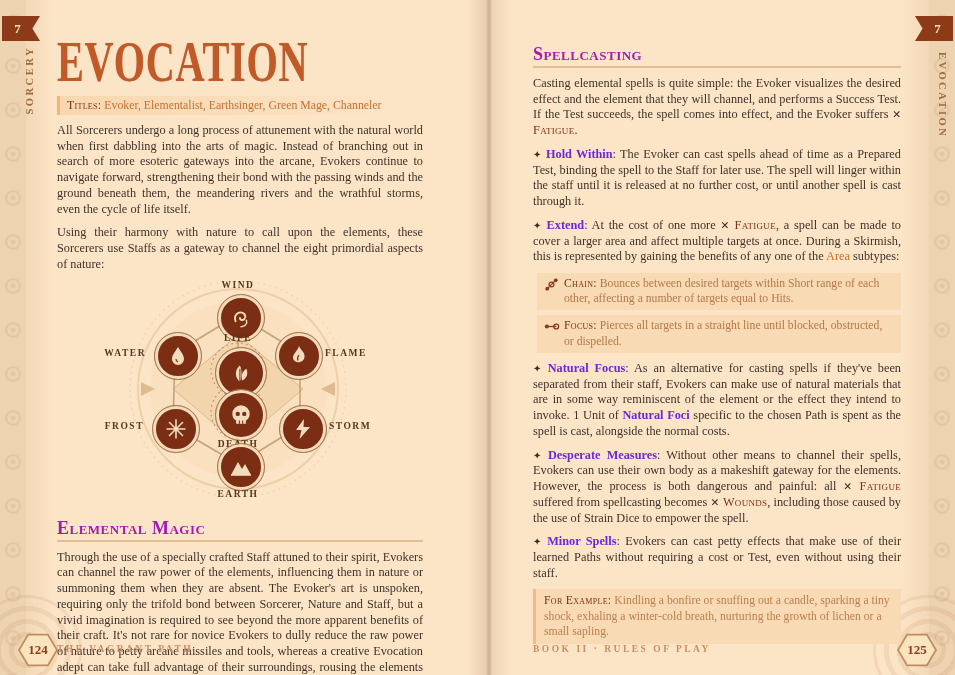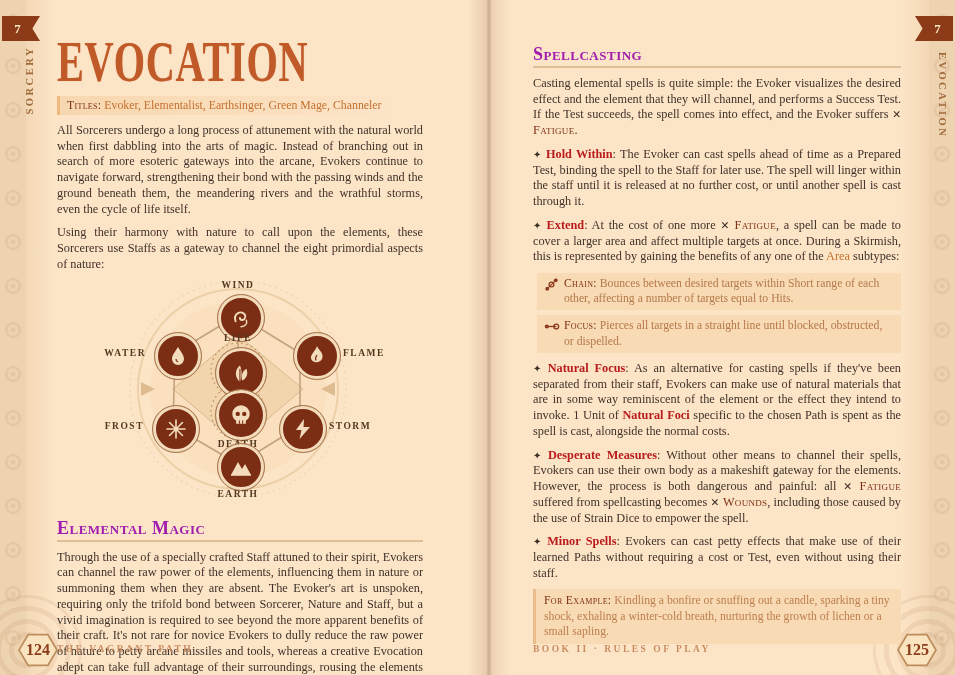--- a/index.html
+++ b/index.html
@@ -38,21 +38,21 @@
   .page-right{left:533px;width:368px;}
   p.body{font-size:12.3px;line-height:1.28;text-align:justify;margin:8px 0;}
   
   .display-title{margin-top:40px;height:46px;}
   .display-title span{display:inline-block;font-size:56px;font-weight:700;color:#c05a28;
     letter-spacing:1px;line-height:.82;transform:scale(.72,1.0);transform-origin:0 0;white-space:nowrap;
     text-shadow:0 0 1px rgba(192,90,40,.4);}
   .titles-row{margin:10px 0 6px 0;background:linear-gradient(to right,#f7d7af,rgba(247,215,175,0) 92%);
     border-left:3px solid #ecb87e;padding:2px 7px;font-size:11.8px;color:#c5702f;}
   .sc{font-variant:small-caps;font-weight:400;color:#7d3014;letter-spacing:.3px;}
-  .b{font-weight:700;color:#b91c1c;}
+  .b{font-weight:700;color:#6d28d9;}
   .x{font-family:"DejaVu Sans",sans-serif;font-weight:700;color:#3a2d24;font-size:10.5px;}
   .glyph{font-family:"DejaVu Sans",sans-serif;font-weight:700;color:#3a2d24;font-size:10px;}
   .acc{color:#c5702f;}
   .h2{font-variant:small-caps;font-weight:700;font-size:18px;letter-spacing:.5px;color:#a21caf;
     border-bottom:2px solid #dfbf97;padding-bottom:1px;margin:13px 0 7px 0;}
   
   .diagram{position:relative;height:224px;margin:2px 0 0 0;text-align:center;}
   .diagram svg.web{position:absolute;left:0;top:0;}
   .node{position:absolute;width:40px;height:40px;}
   .node .disc{width:100%;height:100%;border-radius:50%;background:#7c2e15;border:3px solid #f3dcbb;
@@ -69,21 +69,21 @@
     font-size:11.7px;line-height:1.3;color:#b5794b;text-align:left;}
   .area-row .ico{position:absolute;left:7px;top:4px;}
   .exbox{background:#f8dab4;border-left:3px solid #eabc8b;padding:4px 8px;margin:8px 0;
     font-size:11.7px;line-height:1.32;color:#bd7f4f;text-align:left;}
   
   .foot{position:absolute;bottom:21px;left:0;width:100%;text-align:left;font-weight:700;
     font-size:9.5px;letter-spacing:2.5px;color:#ca8d62;}
   .badge-wrap{position:absolute;bottom:8px;width:40px;height:34px;background:#bd8d5c;
     clip-path:polygon(24% 2%,76% 2%,100% 50%,76% 98%,24% 98%,0 50%);display:flex;align-items:center;justify-content:center;}
   .badge{width:36px;height:30px;background:#fae3bf;clip-path:polygon(24% 2%,76% 2%,100% 50%,76% 98%,24% 98%,0 50%);
-    display:flex;align-items:center;justify-content:center;font-weight:700;font-size:16px;color:#8c3c1b;text-align:right;}
+    display:flex;align-items:center;justify-content:center;font-weight:700;font-size:13px;color:#8c3c1b;text-align:right;}
   .badge-left{left:18px;}
   .badge-right{right:18px;}
 </style>
 </head>
 <body>
 
 <div class="spread">
 
   <div class="edge edge-left"></div>
   <div class="edge edge-right"></div>
@@ -151,21 +151,21 @@
       <div class="node" style="left:98px;top:52px;">
         <div class="disc">
             <svg width="24" height="24" viewBox="0 0 24 24">
           <path d="M12 3C9 8 6 11 6 15a6 6 0 0 0 12 0c0-4-3-7-6-12z" fill="#f3dcbb"></path>
           <path d="M10 15a3 3 0 0 0 2 3" fill="none" stroke="#7c2e15" stroke-width="1.2"></path>
         </svg>
           </div>
         <div class="nlbl nlbl-left">WATER</div>
       </div>
 
-      <div class="node" style="left:237px;top:52px;">
+      <div class="node" style="left:219px;top:52px;">
         <div class="disc">
             <svg width="24" height="24" viewBox="0 0 24 24">
           <path d="M12 2c1.5 4 6 6 5.5 11A6 6 0 0 1 6 14.5C5.5 10 10.5 7 12 2z" fill="#f3dcbb"></path>
           <path d="M12 11c-1.5 2-2 3.5-1 5.5" fill="none" stroke="#7c2e15" stroke-width="1.2"></path>
         </svg>
           </div>
         <div class="nlbl nlbl-right">FLAME</div>
       </div>
 
       <div class="node big" style="left:159px;top:67px;">

